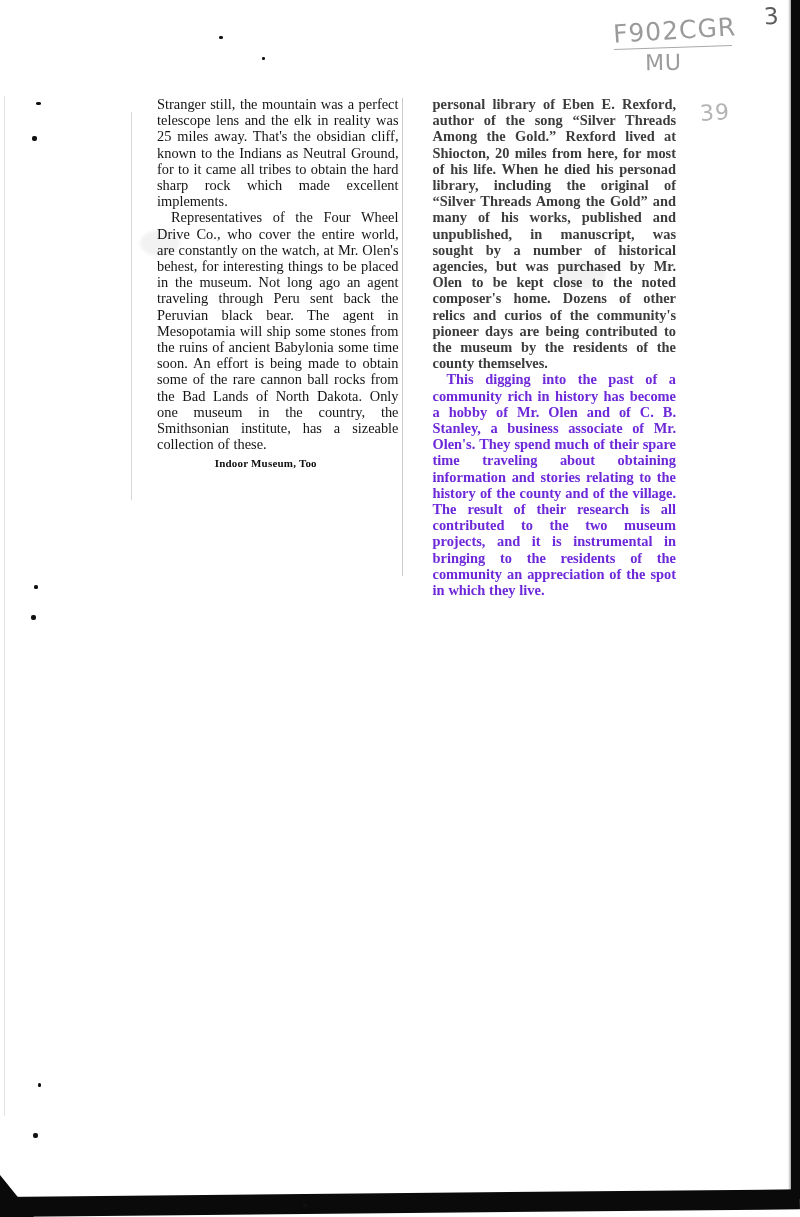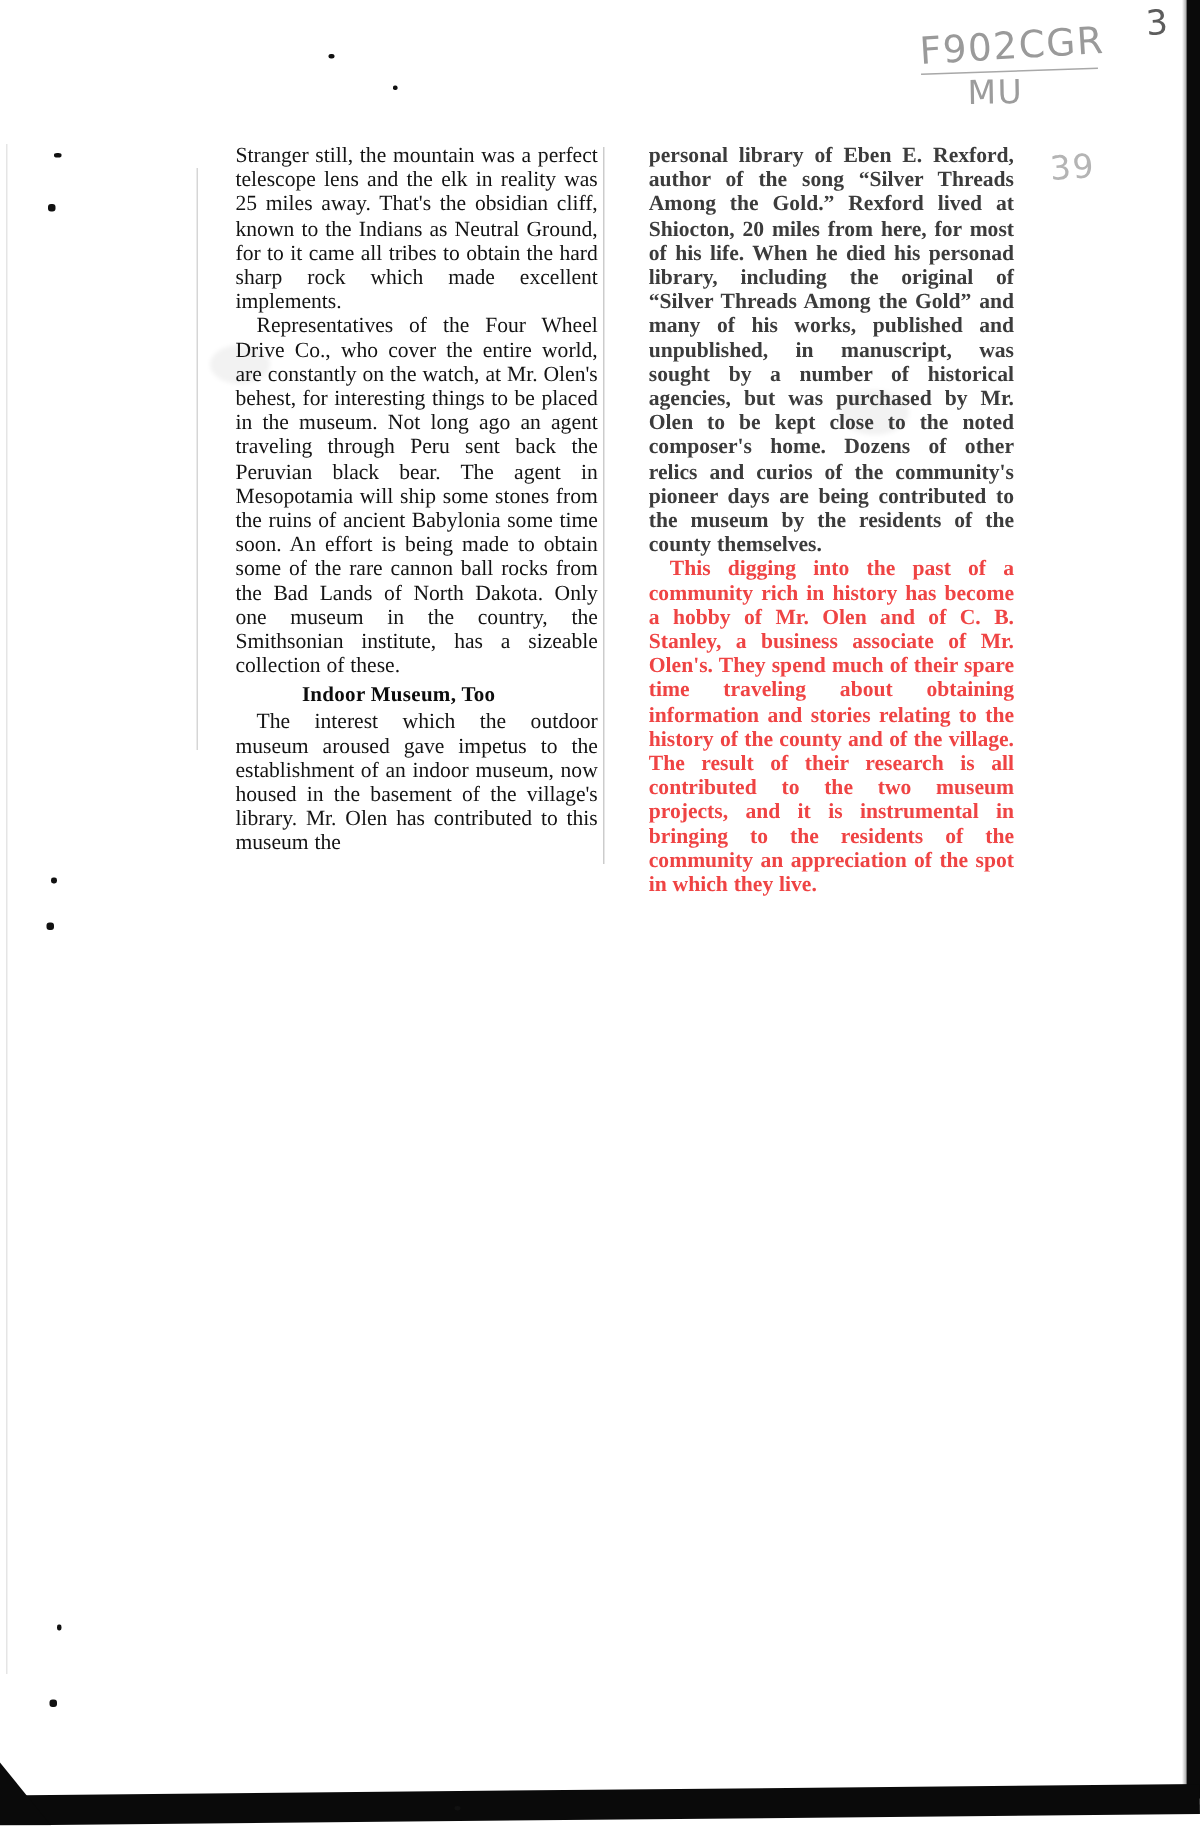--- a/index.html
+++ b/index.html
@@ -179,28 +179,28 @@
     text-indent: 0;
   }
 
   
   .col.right .para {
     color: #2e2e2e;
     opacity: 0.93;
     font-weight: bold;
   }
   .col.right .para.last {
-    color: #ef4444;
+    color: #6d28d9;
     opacity: 1;
   }
 
   .subhead {
     margin: 3px 0 1px 0;
     text-align: center;
-    font-size: 14px;
+    font-size: 11px;
     line-height: 17px;
     font-weight: bold;
     color: #0d0d0d;
     letter-spacing: 0.2px;
   }
 
   .smudge {
     position: absolute;
     background: rgba(0,0,0,0.05);
     border-radius: 50%;
@@ -240,21 +240,20 @@
   <div class="handwriting" id="pencil-mu">MU</div>
   <div class="handwriting" id="pencil-39">39</div>
 
   <div id="clipping">
     <div class="columns">
 
       <div class="col left">
         <p class="para first">Stranger still, the mountain was a perfect telescope lens and the elk in reality was 25 miles away. That's the obsidian cliff, known to the Indians as Neutral Ground, for to it came all tribes to obtain the hard sharp rock which made excellent implements.</p>
         <p class="para">Representatives of the Four Wheel Drive Co., who cover the entire world, are constantly on the watch, at Mr. Olen's behest, for interesting things to be placed in the museum. Not long ago an agent traveling through Peru sent back the Peruvian black bear. The agent in Mesopotamia will ship some stones from the ruins of ancient Babylonia some time soon. An effort is being made to obtain some of the rare cannon ball rocks from the Bad Lands of North Dakota. Only one museum in the country, the Smithsonian institute, has a sizeable collection of these.</p>
         <h3 class="subhead">Indoor Museum, Too</h3>
-        <p class="para">The interest which the outdoor museum aroused gave impetus to the establishment of an indoor museum, now housed in the basement of the village's library. Mr. Olen has contributed to this museum the</p>
       </div>
 
       <div class="col right">
         <p class="para first">personal library of Eben E. Rexford, author of the song “Silver Threads Among the Gold.” Rexford lived at Shiocton, 20 miles from here, for most of his life. When he died his personad library, including the original of “Silver Threads Among the Gold” and many of his works, published and unpublished, in manuscript, was sought by a number of historical agencies, but was purchased by Mr. Olen to be kept close to the noted composer's home. Dozens of other relics and curios of the community's pioneer days are being contributed to the museum by the residents of the county themselves.</p>
         <p class="para last">This digging into the past of a community rich in history has become a hobby of Mr. Olen and of C. B. Stanley, a business associate of Mr. Olen's. They spend much of their spare time traveling about obtaining information and stories relating to the history of the county and of the village. The result of their research is all contributed to the two museum projects, and it is instrumental in bringing to the residents of the community an appreciation of the spot in which they live.</p>
       </div>
 
     </div>
   </div>
 

